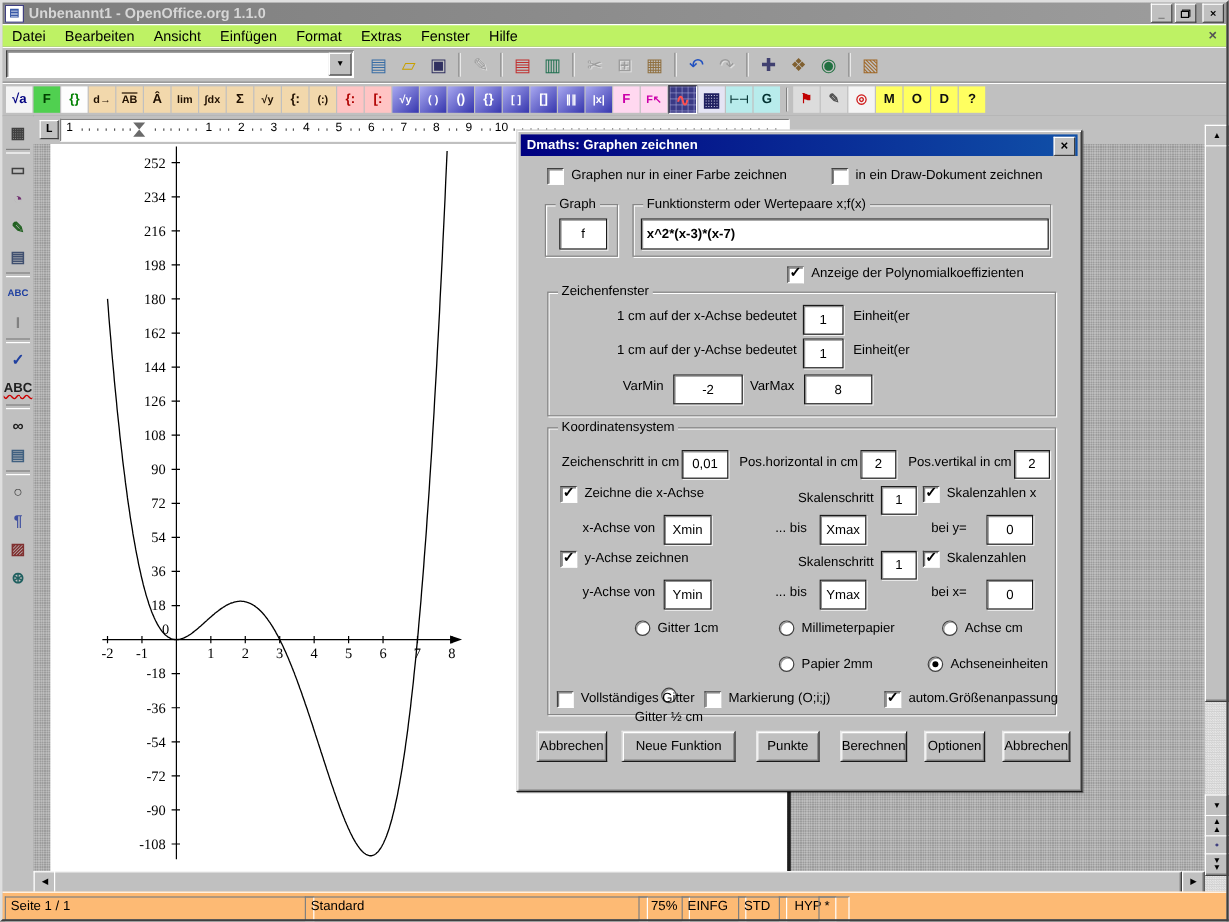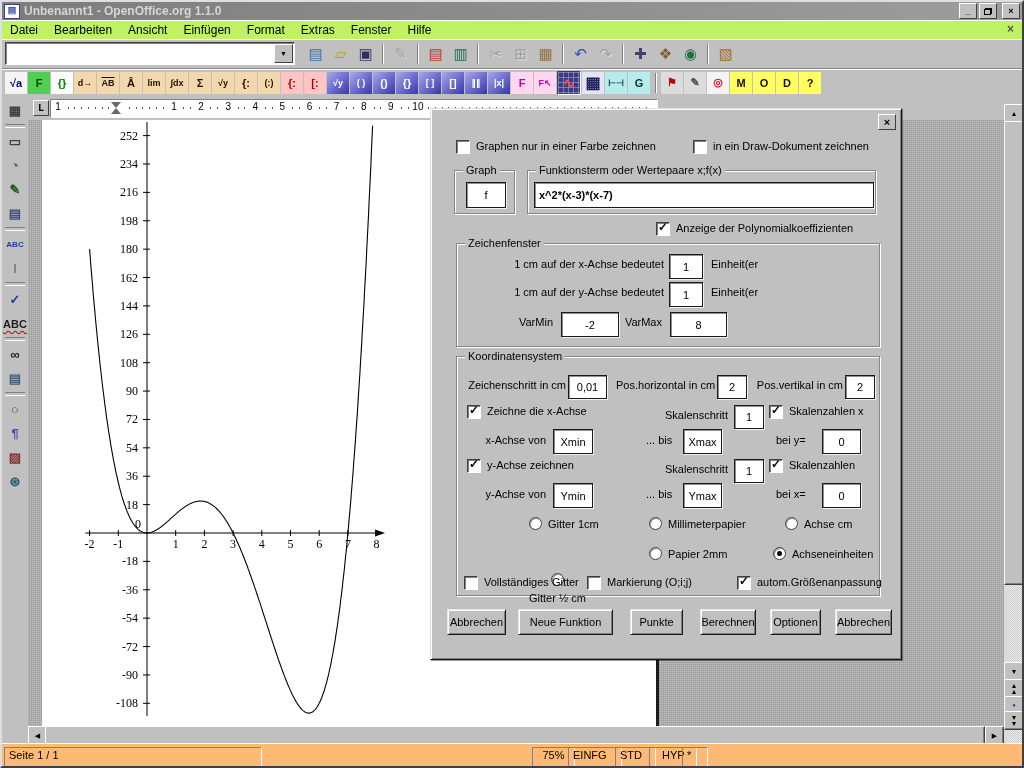--- a/index.html
+++ b/index.html
@@ -551,28 +551,32 @@
 </div>
 
 <div class="hscroll">
   <span class="sbtn" style="left:0;top:0;width:17px;height:18px;">◀</span>
   <span class="sthumb" style="left:17px;top:0;width:938px;height:18px;"></span>
   <span class="sbtn" style="left:957px;top:0;width:17px;height:18px;">▶</span>
 </div>
 
 <div class="statusbar">
   <span class="sfield sf0">Seite 1 / 1</span>
+  <span class="sfield sf1">Standard</span>
   <span class="sfield sf2">75%</span>
   <span class="sfield sf3">EINFG</span>
   <span class="sfield sf4">STD</span>
   <span class="sfield sf5">HYP</span>
   <span class="sfield sf6">*</span>
 </div>
 
 <div class="dialog">
+  <div class="dtitle">
+    <span>Dmaths: Graphen zeichnen</span>
+  </div>
   <span class="dclose">×</span>
 
   <div class="cb" style="left:25px;top:31px;">
     <span class="box"></span>
     <span>Graphen nur in einer Farbe zeichnen</span>
   </div>
   <div class="cb" style="left:262px;top:31px;">
     <span class="box"></span>
     <span>in ein Draw-Dokument zeichnen</span>
   </div>

